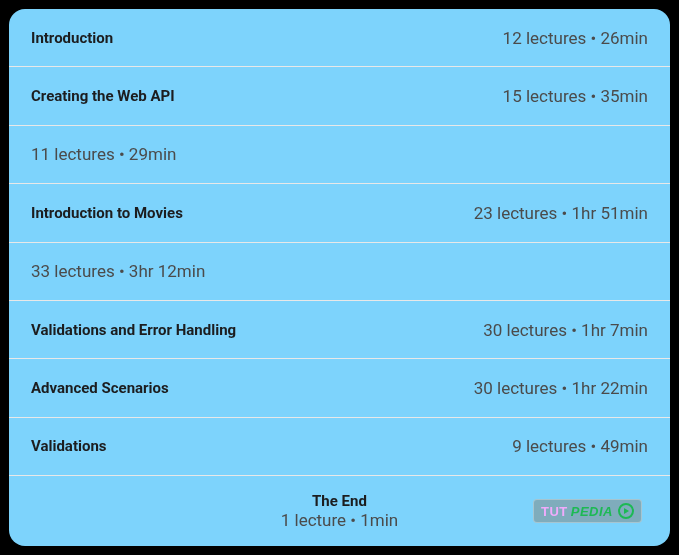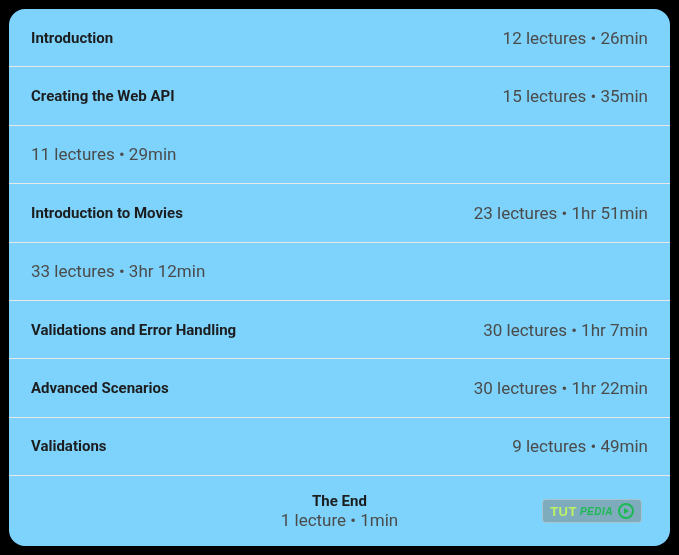--- a/index.html
+++ b/index.html
@@ -56,27 +56,27 @@
       background: rgba(130, 140, 135, 0.55);
       padding: 3px 7px;
       border-radius: 4px;
       border: 1px solid rgba(255,255,255,0.3);
       font-family: Arial, sans-serif;
     }
     .watermark-text {
       font-weight: 900;
       font-size: 13px;
       letter-spacing: 0.5px;
-      color: #bef264;
+      color: #f0abfc;
     }
     .watermark-pedia {
       color: #1db954;
       font-weight: 900;
       font-style: italic;
-      font-size: 10px;
+      font-size: 13px;
       letter-spacing: 0.5px;
     }
     .watermark-icon {
       width: 16px;
       height: 16px;
       border: 2px solid #1db954;
       border-radius: 50%;
       display: inline-flex;
       align-items: center;
       justify-content: center;

